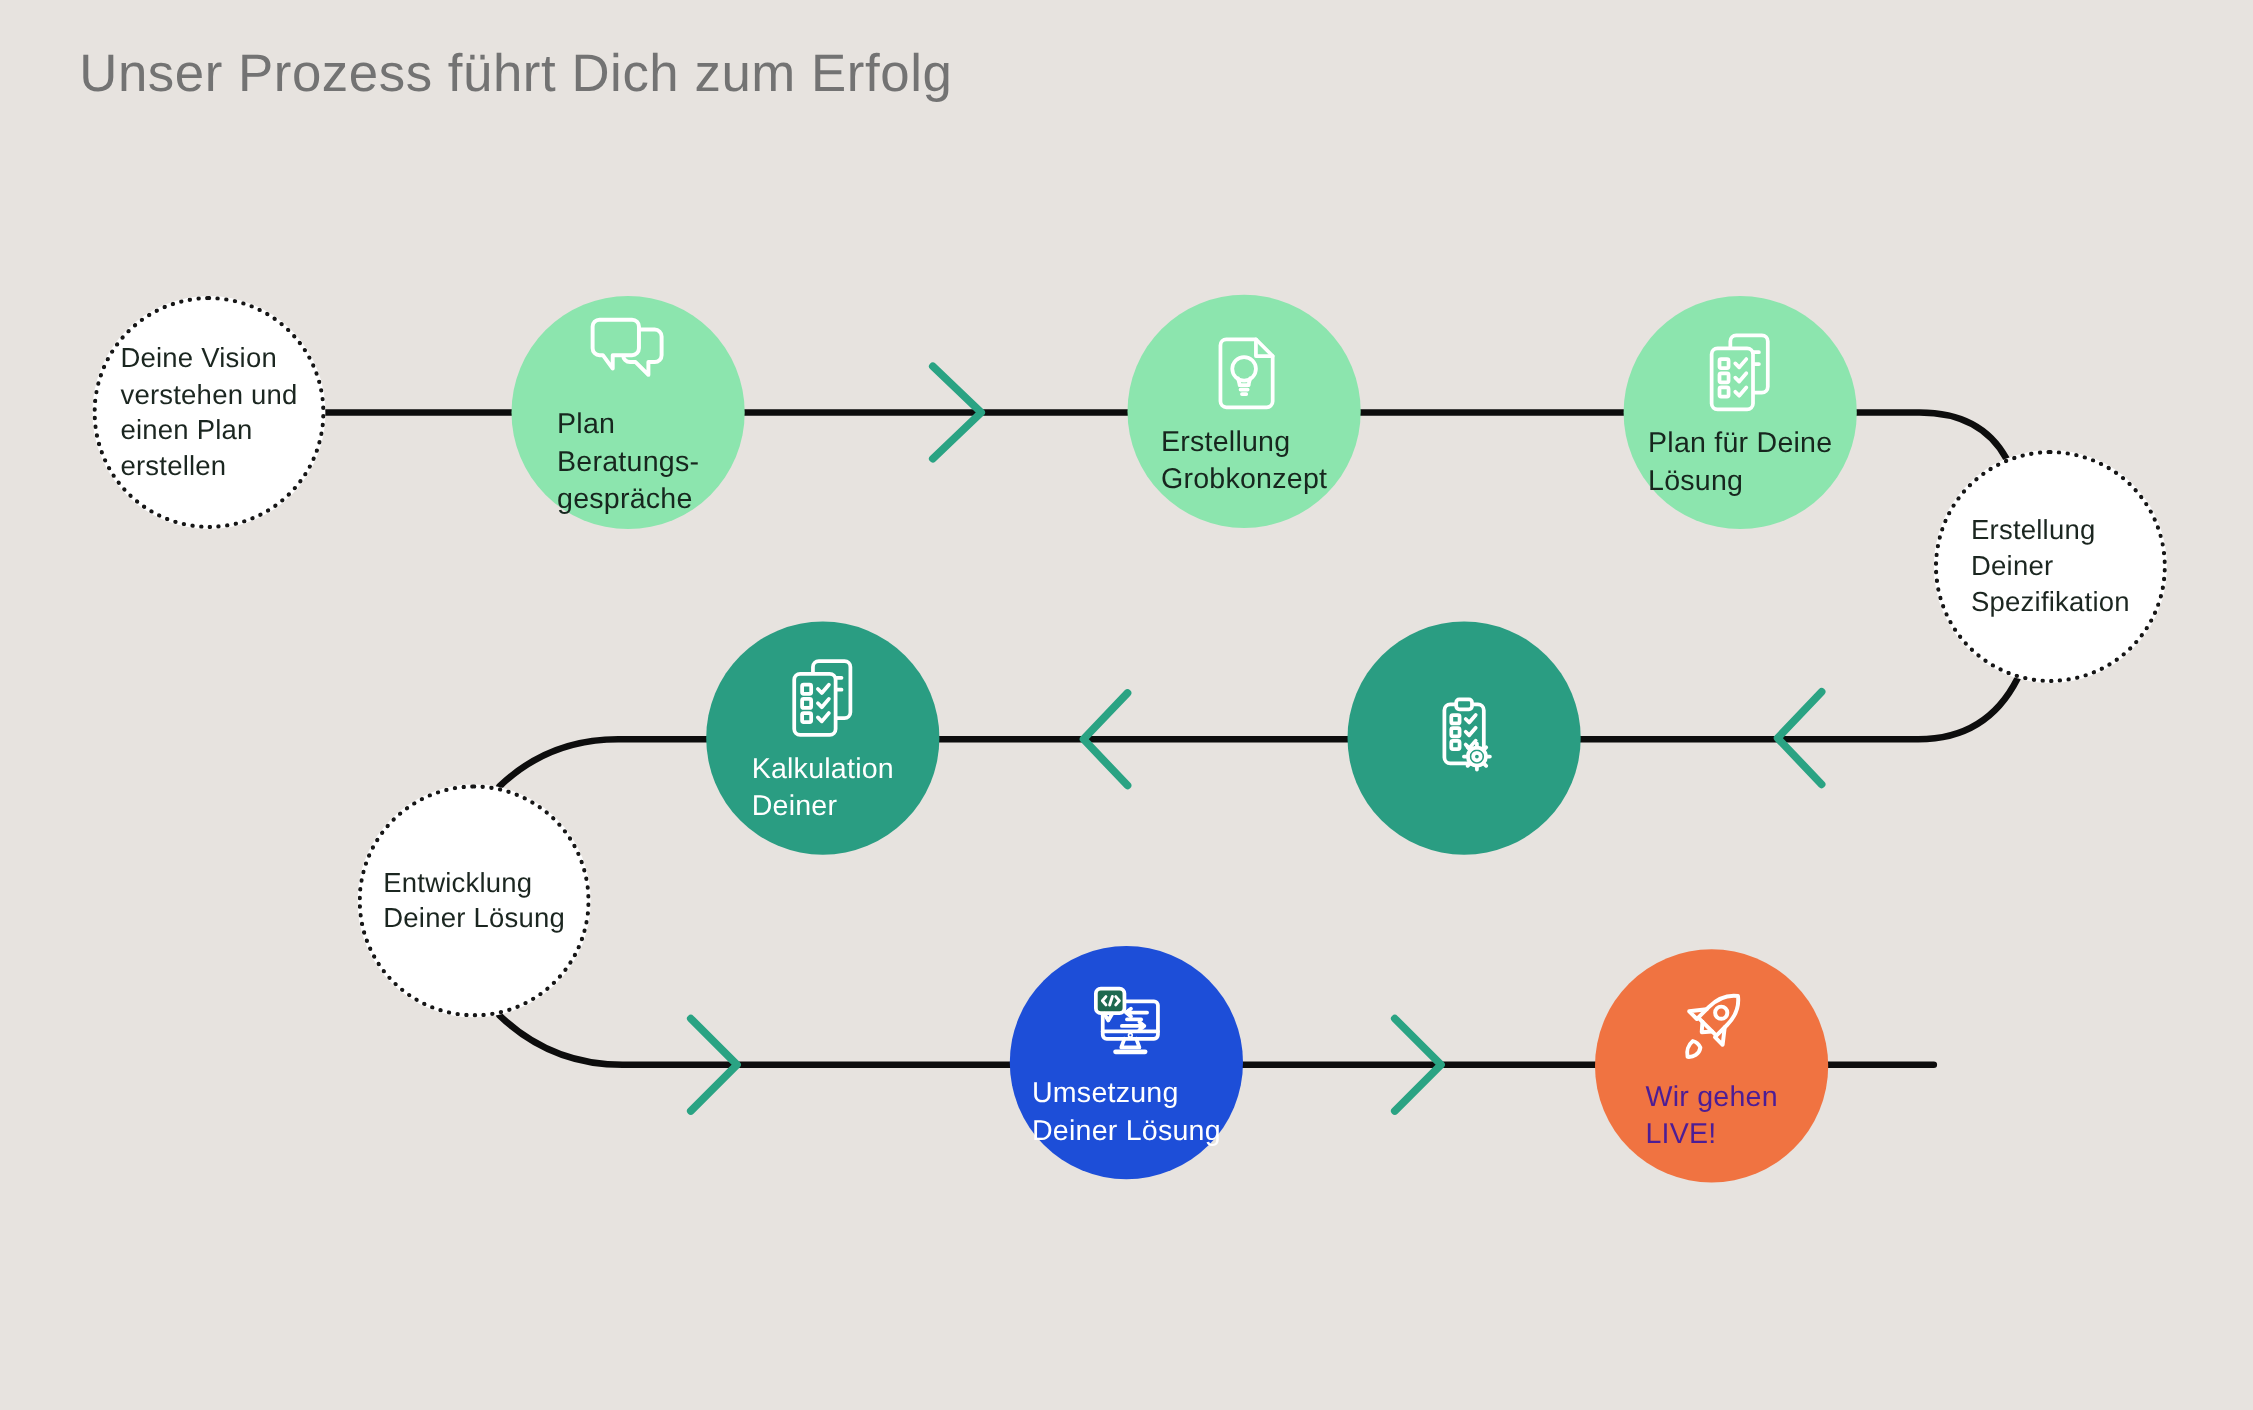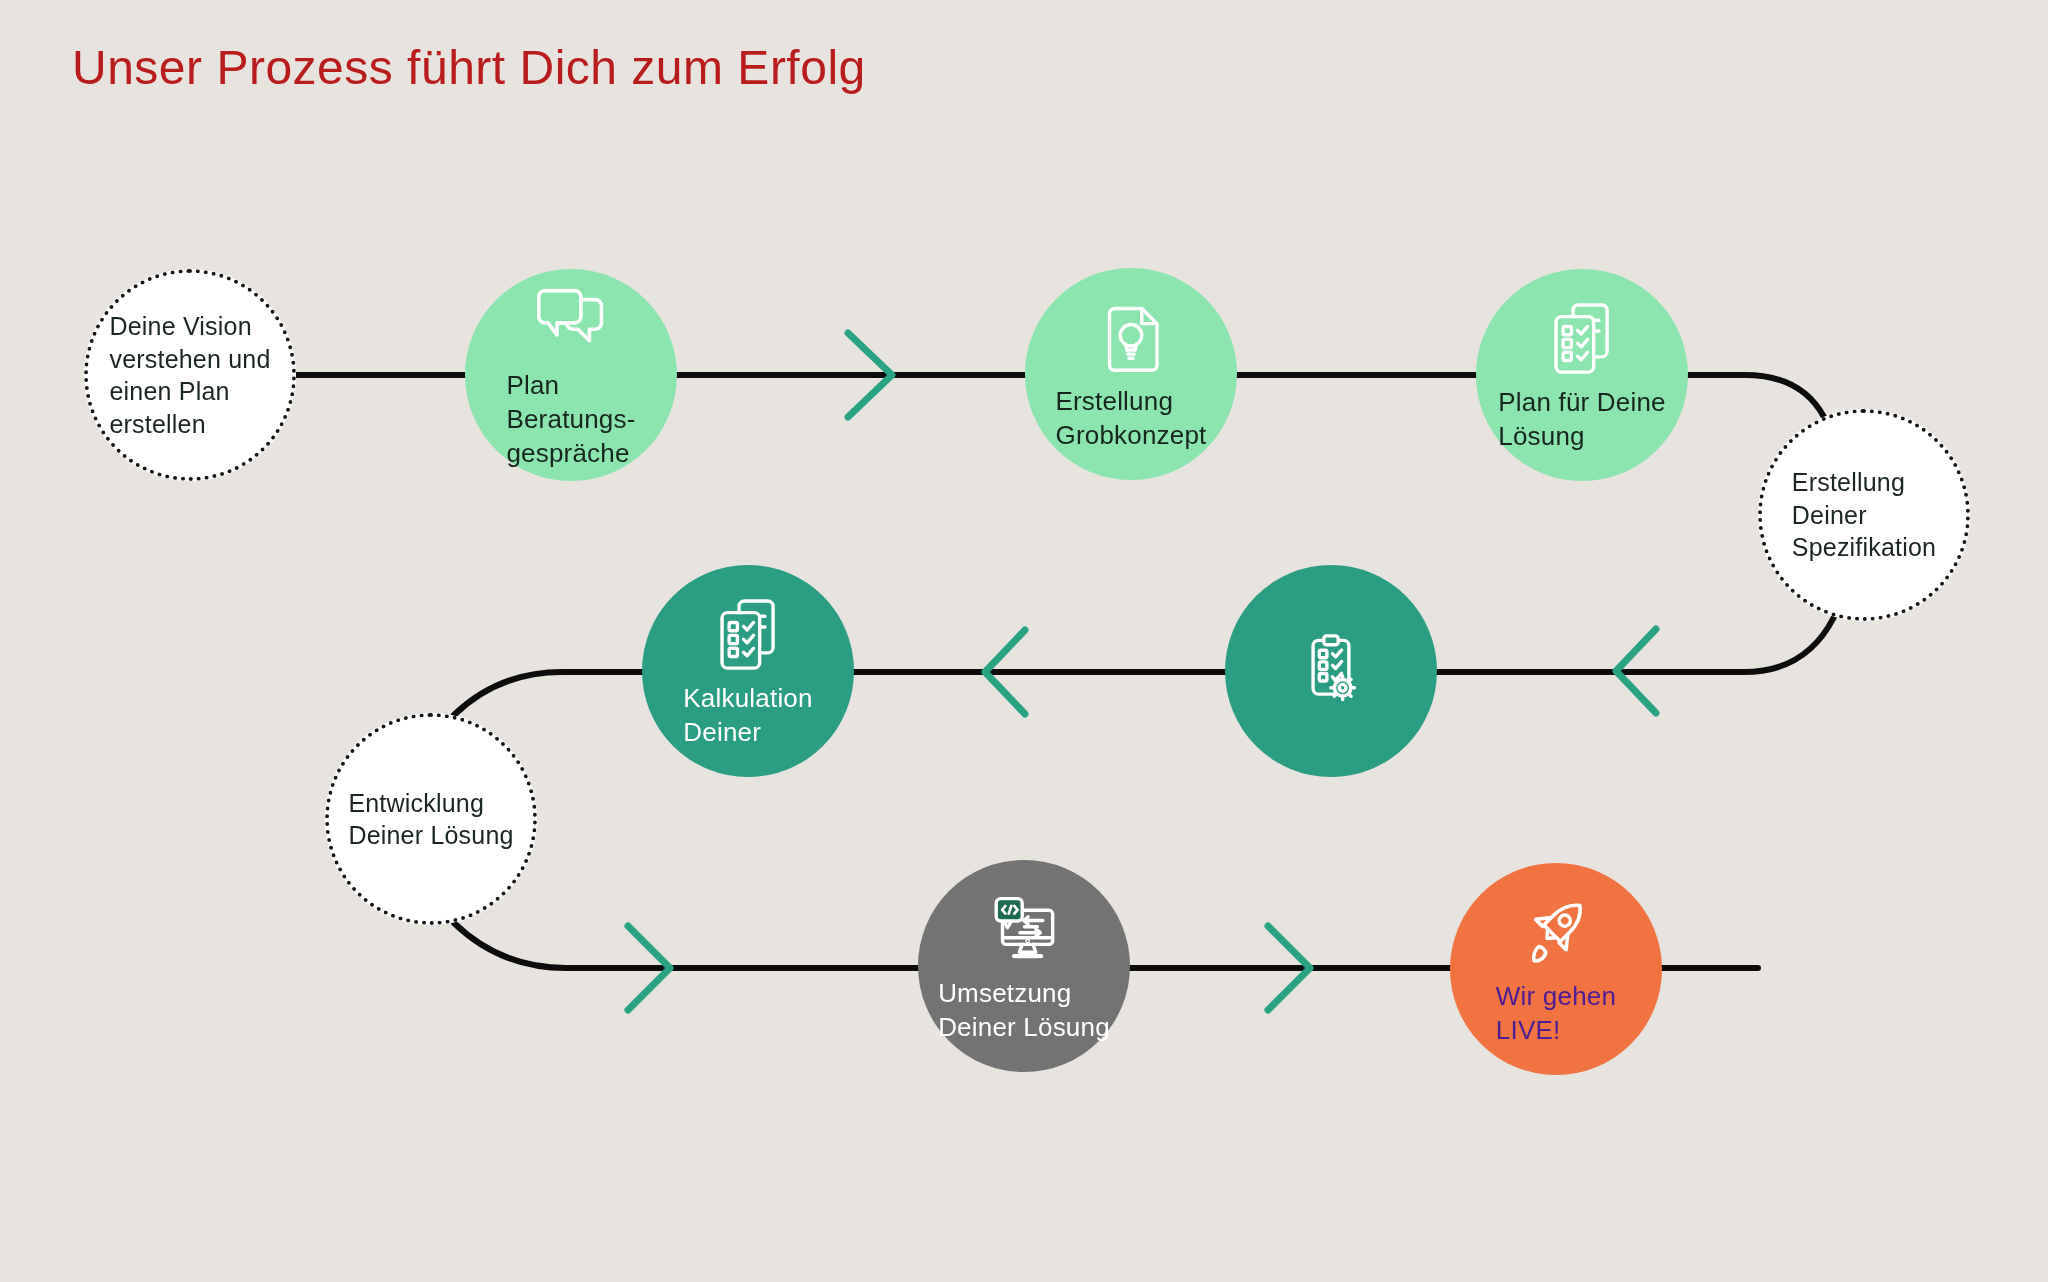--- a/index.html
+++ b/index.html
@@ -3,35 +3,35 @@
 <meta charset="utf-8">
 <style>
   html,body { margin:0; padding:0; background:#E7E3DF; }
   .stage {
     position:relative; width:2048px; height:1282px;
     background:#E7E3DF; overflow:hidden;
     font-family:"Liberation Sans", sans-serif;
   }
   .title {
     position:absolute; left:72px; top:40px;
-    font-size:48px; font-weight:500; color:#b91c1c; letter-spacing:0.5px;
+    font-size:48px; font-weight:500; color:#737373; letter-spacing:0.5px;
     white-space:nowrap;
   }
   .connectors { position:absolute; left:0; top:0; z-index:1; }
   .node {
     position:absolute; width:212px; height:212px; border-radius:50%;
     display:flex; flex-direction:column; align-items:center; justify-content:center;
     z-index:2; box-sizing:border-box;
   }
   .node .label { white-space:pre-line; font-size:26px; line-height:1.3; letter-spacing:0.2px; }
   .milestone { background:#ffffff; border:4px dotted #161616; color:#1B2620; }
   .milestone .label { font-size:25px; }
   .step-light  { background:#8CE5AE; color:#17261E; }
   .step-teal   { background:#2A9D82; color:#ffffff; }
-  .step-dark   { background:#737373; color:#ffffff; }
+  .step-dark   { background:#1d4ed8; color:#ffffff; }
   .step-orange { background:#F07341; color:#4c1d95; }
   .node .icon { width:86px; height:86px; margin-bottom:4px; flex:0 0 auto; }
   .step-light  .icon-fill { fill:#8CE5AE; }
   .step-teal   .icon-fill { fill:#2A9D82; }
   .step-dark   .icon-fill { fill:#1E6950; }
   
   .pos-vision        { left:84px;   top:269px; }
   .pos-beratung      { left:465px;  top:269px; }
   .pos-grobkonzept   { left:1025px; top:268px; }
   .pos-plan          { left:1476px; top:269px; }

